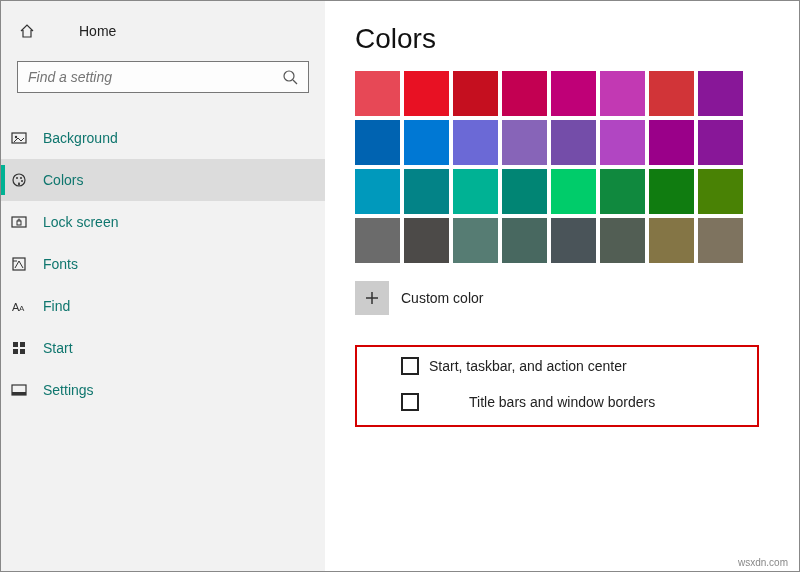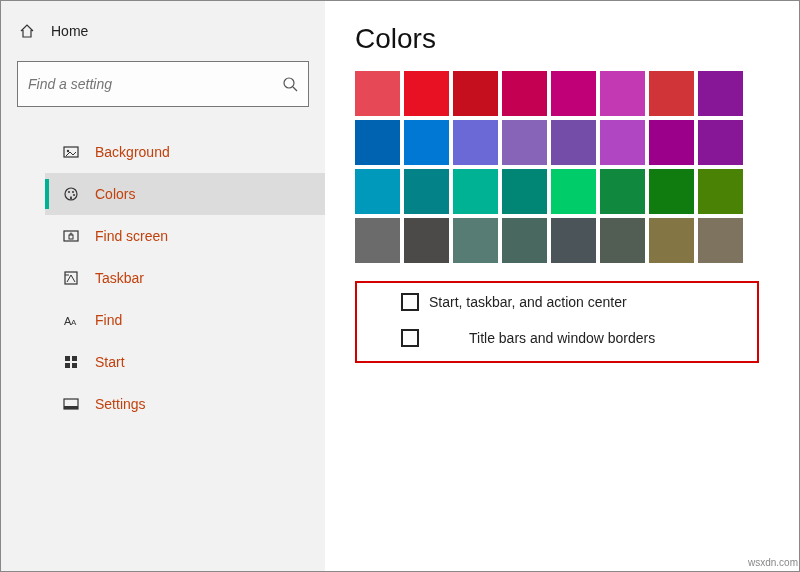--- a/index.html
+++ b/index.html
@@ -9,44 +9,44 @@
   .back-btn { width: 44px; height: 32px; display: flex; align-items: center; justify-content: center; }
   .back-btn svg { width: 16px; height: 16px; }
   .title-txt { font-size: 12px; color: #222; margin-left: 10px; }
   .win-controls { position: absolute; right: 0; top: 0; display: flex; }
   .wc { width: 45px; height: 32px; display: flex; align-items: center; justify-content: center; }
   .wc svg { width: 10px; height: 10px; }
   .body { flex: 1; display: flex; overflow: hidden; }
   .sidebar { width: 324px; background: #f2f2f2; padding-top: 12px; display: flex; flex-direction: column; }
   .home-row { display: flex; align-items: center; height: 36px; padding-left: 18px; margin-bottom: 12px; }
   .home-row svg { width: 16px; height: 16px; margin-right: 16px; }
-  .home-row span { font-size: 14px; color: #222; }
-  .search { margin: 0 16px 18px 16px; height: 46px; border: 1px solid #777; background: #fdfdfd; display: flex; align-items: center; padding: 0 10px; }
+  .home-row span { font-size: 14px; color: #222; margin-left: 28px; }
+  .search { margin: 0 16px 18px 16px; height: 32px; border: 1px solid #777; background: #fdfdfd; display: flex; align-items: center; padding: 0 10px; }
   .search input { flex: 1; border: none; background: transparent; font-size: 14px; outline: none; color: #666; font-style: italic; }
   .search svg { width: 16px; height: 16px; }
   .cat { font-size: 13px; font-weight: 600; color: #000; padding: 0 18px 14px 18px; }
   .nav { display: flex; flex-direction: column; margin-top: 6px; }
-  .nav-item { height: 42px; display: flex; align-items: center; padding-left: 18px; position: relative; font-size: 14px; color: #c2410c; margin-left: 44px; }
+  .nav-item { height: 42px; display: flex; align-items: center; padding-left: 10px; position: relative; font-size: 14px; color: #0f766e; }
   .nav-item svg { width: 16px; height: 16px; margin-right: 16px; }
   .nav-item.selected { background: #dcdcdc; }
   .nav-item.selected::before { content: ""; position: absolute; left: 0; top: 6px; bottom: 6px; width: 4px; background: #00b294; }
   .content { flex: 1; padding: 22px 30px 10px 30px; overflow: hidden; position: relative; }
   .content h1 { font-size: 28px; font-weight: 400; color: #111; margin-bottom: 16px; }
   .palette { display: flex; flex-wrap: wrap; gap: 4px; width: 390px; margin-bottom: 18px; }
   .swatch { width: 45px; height: 45px; }
   .custom-row { display: flex; align-items: center; margin-bottom: 30px; }
   .plus-btn { width: 34px; height: 34px; background: #ccc; display: flex; align-items: center; justify-content: center; margin-right: 12px; }
   .plus-btn svg { width: 14px; height: 14px; }
   .custom-row span { font-size: 14px; color: #222; }
   .surf-heading { font-size: 14px; color: #222; margin-bottom: 12px; }
   .red-box { border: 2px solid #d40000; padding: 10px 12px 14px 12px; width: 404px; }
   .chk-row { display: flex; align-items: center; font-size: 14px; color: #222; margin-left: 32px; }
   .chk-row + .chk-row { margin-top: 18px; gap: 40px; }
   .chk { width: 18px; height: 18px; border: 2px solid #222; margin-right: 10px; flex-shrink: 0; }
-  .watermark { position: absolute; right: 2px; bottom: 4px; font-size: 10px; color: #888; }
+  .watermark { position: absolute; right: 12px; bottom: 4px; font-size: 10px; color: #888; }
 </style>
 </head>
 <body>
 
 <div class="outer">
 
   <div class="body">
     <div class="sidebar">
       <div class="home-row">
         <svg viewBox="0 0 16 16">
@@ -79,29 +79,29 @@
               <path d="M8 14 Q6 12 8 10 Q10 12 8 14" fill="#333"></path>
             </svg>
             <span>Colors</span>
           </div>
           <div class="nav-item">
             <svg viewBox="0 0 16 16">
               <rect x="1" y="3" width="14" height="10" stroke="#333" stroke-width="1.2" fill="none"></rect>
               <rect x="6" y="7" width="4" height="4" stroke="#333" stroke-width="1" fill="none"></rect>
               <path d="M7 7 V6 a1 1 0 0 1 2 0 V7" stroke="#333" stroke-width="1" fill="none"></path>
             </svg>
-            <span>Find screen</span>
+            <span>Lock screen</span>
           </div>
           <div class="nav-item">
             <svg viewBox="0 0 16 16">
               <rect x="2" y="2" width="12" height="12" stroke="#333" stroke-width="1.2" fill="none"></rect>
               <path d="M4 12 L8 5 L12 12" stroke="#333" stroke-width="1" fill="none"></path>
               <line x1="2" y1="5" x2="6" y2="5" stroke="#333" stroke-width="1"></line>
             </svg>
-            <span>Taskbar</span>
+            <span>Fonts</span>
           </div>
           <div class="nav-item">
             <svg viewBox="0 0 16 16">
               <text x="1" y="13" font-size="11" fill="#333" font-family="serif">A</text>
               <text x="8" y="13" font-size="8" fill="#333" font-family="serif">A</text>
             </svg>
             <span>Find</span>
           </div>
           <div class="nav-item">
             <svg viewBox="0 0 16 16">
@@ -151,20 +151,29 @@
           <div class="swatch" style="background: rgb(73, 130, 5);"></div>
           <div class="swatch" style="background: rgb(107, 107, 107);"></div>
           <div class="swatch" style="background: rgb(76, 74, 72);"></div>
           <div class="swatch" style="background: rgb(86, 124, 115);"></div>
           <div class="swatch" style="background: rgb(72, 104, 96);"></div>
           <div class="swatch" style="background: rgb(74, 84, 89);"></div>
           <div class="swatch" style="background: rgb(82, 94, 84);"></div>
           <div class="swatch" style="background: rgb(132, 117, 69);"></div>
           <div class="swatch" style="background: rgb(126, 115, 95);"></div>
         </div>
+      <div class="custom-row">
+        <div class="plus-btn">
+          <svg viewBox="0 0 14 14">
+              <line x1="7" y1="1" x2="7" y2="13" stroke="#333" stroke-width="1.5"></line>
+              <line x1="1" y1="7" x2="13" y2="7" stroke="#333" stroke-width="1.5"></line>
+            </svg>
+        </div>
+        <span>Custom color</span>
+      </div>
       <div class="red-box">
         <div class="chk-row">
           <div class="chk"></div>
           <span>Start, taskbar, and action center</span>
         </div>
         <div class="chk-row">
           <div class="chk"></div>
           <span>Title bars and window borders</span>
         </div>
       </div>

